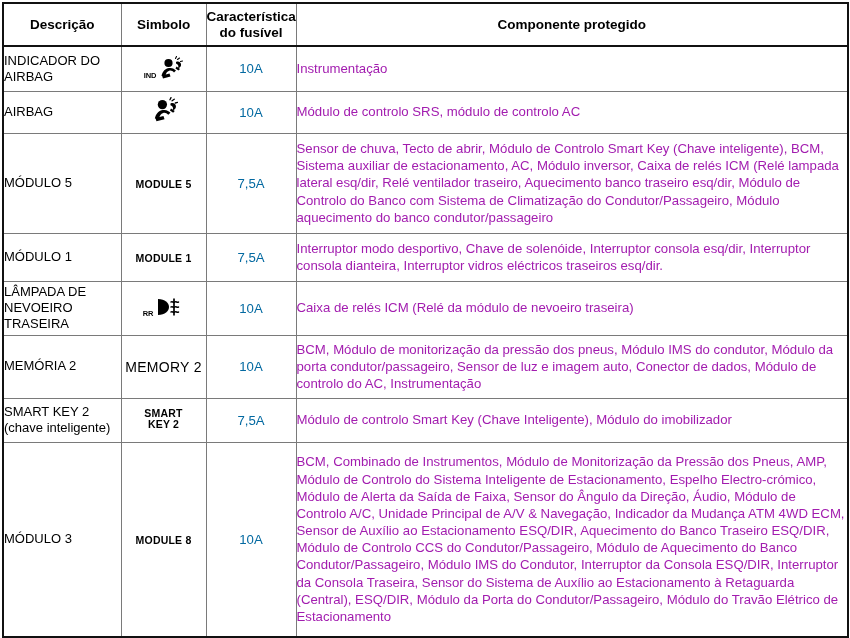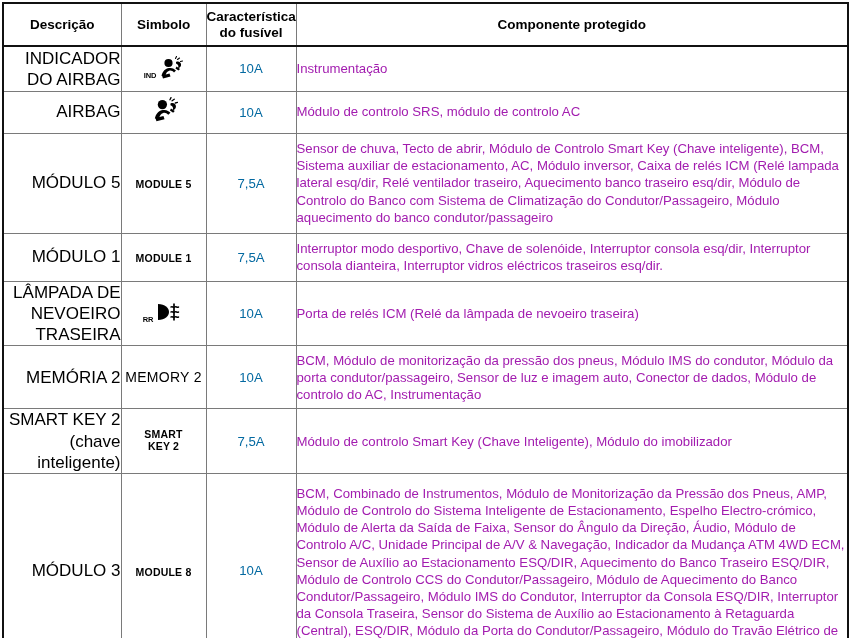--- a/index.html
+++ b/index.html
@@ -51,23 +51,23 @@
     line-height: 1.18;
     height: 43px;
     padding: 3px 4px;
   }
   col.c-desc  { width: 118px; }
   col.c-sym   { width: 85px;  }
   col.c-rate  { width: 90px;  }
   col.c-comp  { width: 552px; }
 
   td.desc {
-    font-size: 17px;
+    font-size: 13px;
     color: #000000;
-    text-align: right;
+    text-align: left;
     padding: 4px 6px 4px 6px;
     line-height: 1.25;
     margin-left: 28px;
   }
   td.sym {
     text-align: center;
     padding: 3px 2px;
   }
   td.sym .symtext {
     font-size: 10.5px;
@@ -205,21 +205,21 @@
             <svg width="30" height="22" viewBox="0 0 60 44" aria-hidden="true">
               <path d="M8 6 C22 6 30 14 30 22 C30 30 22 38 8 38 Z" fill="#000"></path>
               <path d="M40 5 L40 39" stroke="#000" stroke-width="3.4" stroke-linecap="butt"></path>
               <path d="M34 12 C36.5 9.5 39 14.5 41.5 12 C44 9.5 46.5 14.5 49 12" stroke="#000" stroke-width="3" fill="none" stroke-linecap="round"></path>
               <path d="M34 22 C36.5 19.5 39 24.5 41.5 22 C44 19.5 46.5 24.5 49 22" stroke="#000" stroke-width="3" fill="none" stroke-linecap="round"></path>
               <path d="M34 32 C36.5 29.5 39 34.5 41.5 32 C44 29.5 46.5 34.5 49 32" stroke="#000" stroke-width="3" fill="none" stroke-linecap="round"></path>
             </svg>
           </span>
         </td>
         <td class="rate">10A</td>
-        <td class="comp">Porta de relés ICM (Relé da lâmpada de nevoeiro traseira)</td>
+        <td class="comp">Caixa de relés ICM (Relé da módulo de nevoeiro traseira)</td>
       </tr>
 
       <tr style="height:63px;">
         <td class="desc">MEMÓRIA 2</td>
         <td class="sym">
           <span class="symtext light">MEMORY 2</span>
         </td>
         <td class="rate">10A</td>
         <td class="comp">BCM, Módulo de monitorização da pressão dos pneus, Módulo IMS do condutor, Módulo da porta condutor/passageiro,  Sensor de luz e imagem auto, Conector de dados, Módulo de controlo do AC, Instrumentação</td>
       </tr>

